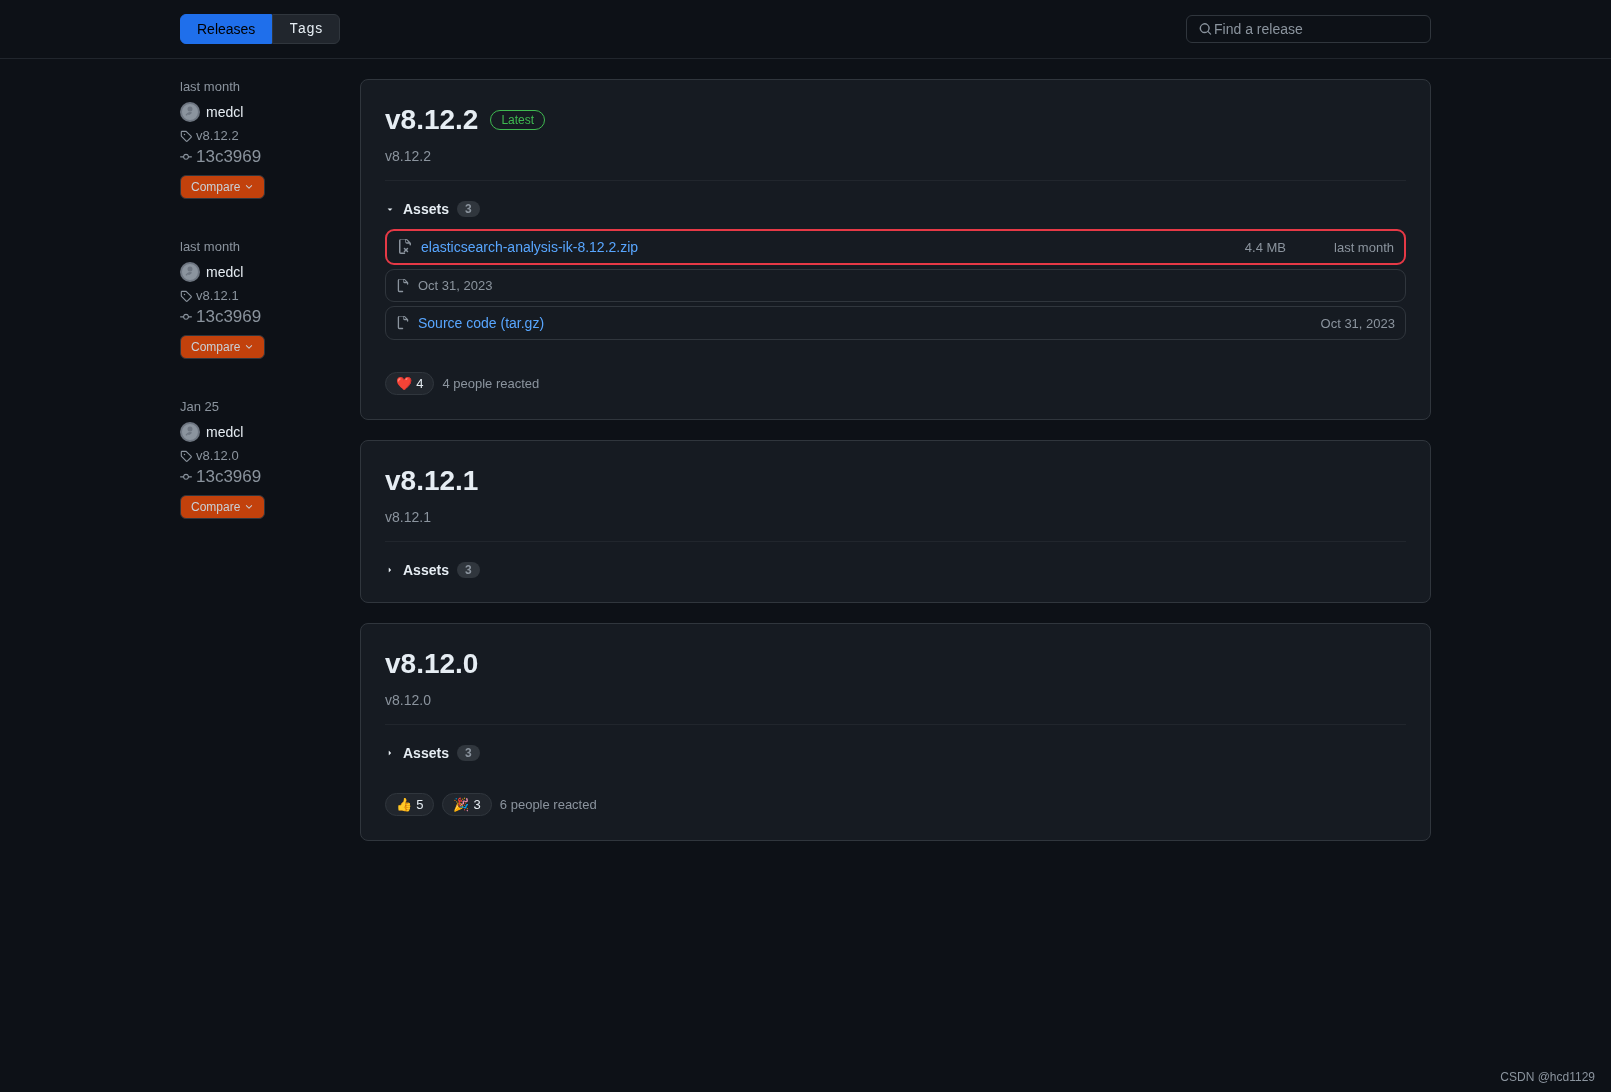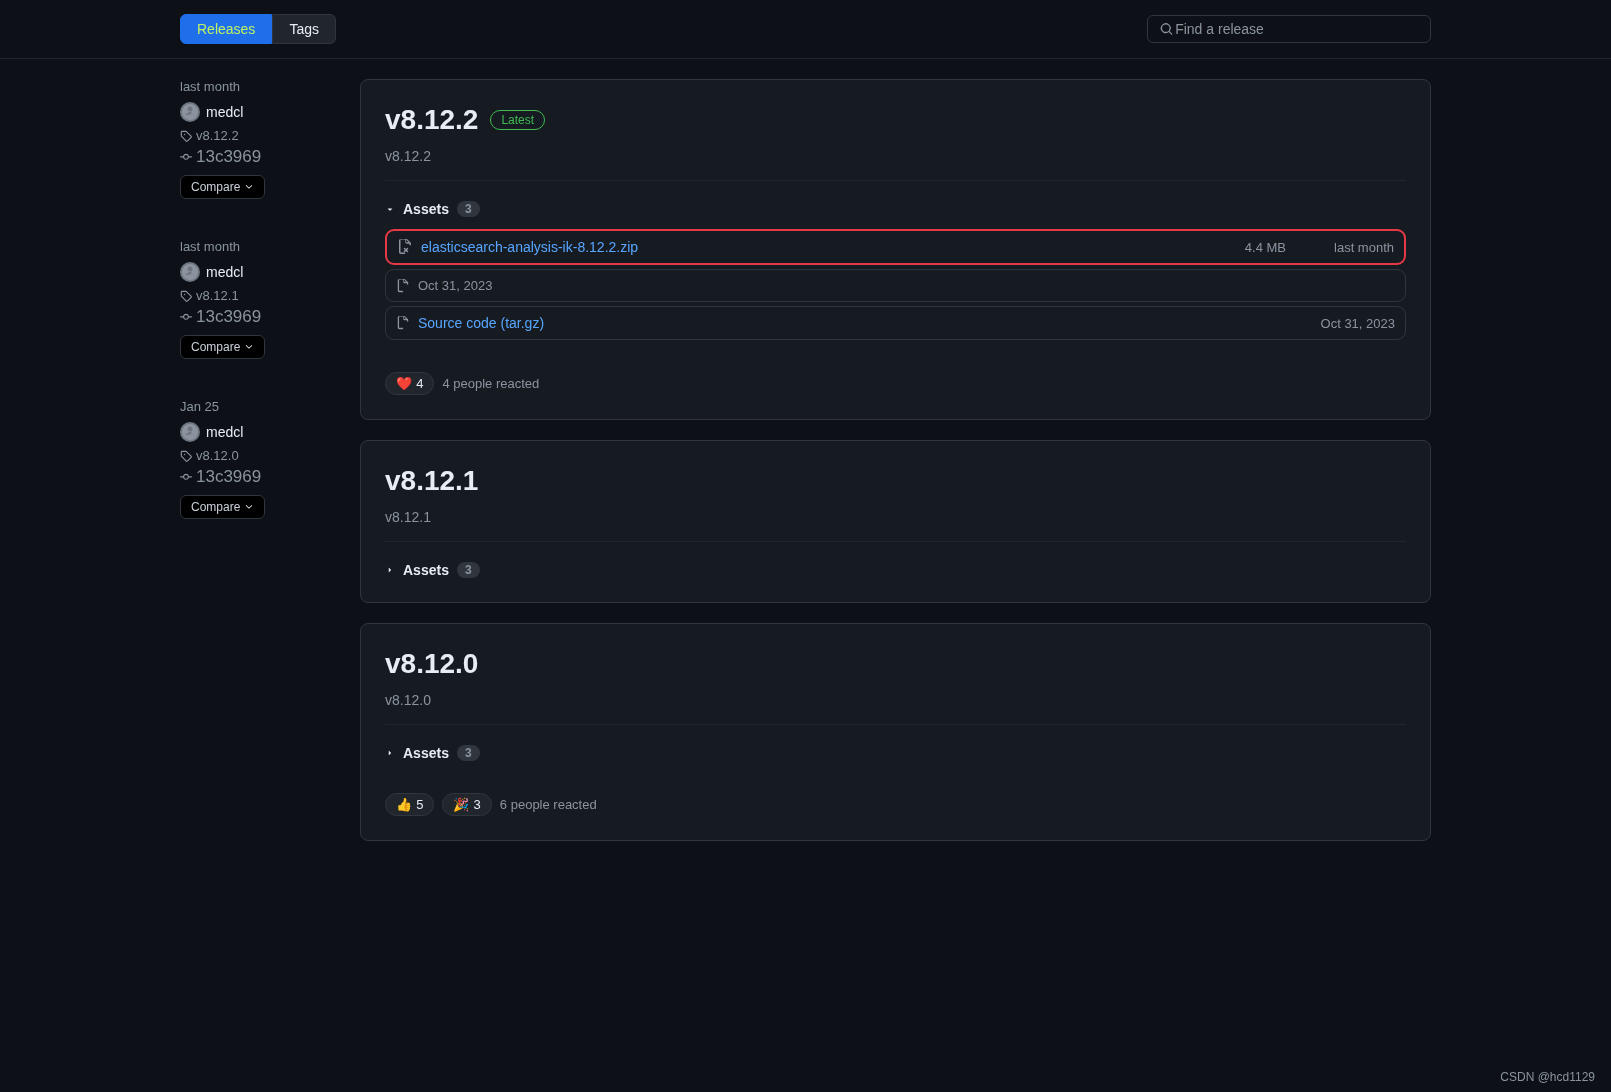--- a/index.html
+++ b/index.html
@@ -26,33 +26,33 @@
       border: 1px solid #30363d;
       background: #21262d;
       color: #e6edf3;
       cursor: pointer;
       font-size: 14px;
       font-weight: 500;
     }
     .tab-btn.active {
       background: #1f6feb;
       border-color: #1f6feb;
-      color: #bef264;
+      color: #000000;
     }
     .tab-btn:first-child { border-radius: 6px 0 0 6px; }
-    .tab-btn:last-child { border-radius: 0 6px 6px 0; }
+    .tab-btn:last-child { border-radius: 0 6px 6px 0; font-family: Liberation Mono, monospace; }
     .search-box {
       display: flex;
       align-items: center;
       gap: 2px;
       background: #0d1117;
       border: 1px solid #30363d;
       border-radius: 6px;
       padding: 5px 12px;
-      width: 284px;
+      width: 245px;
       color: #8b949e;
     }
     .search-box input {
       background: transparent;
       border: none;
       outline: none;
       color: #8b949e;
       font-size: 14px;
       width: 100%;
     }
@@ -107,21 +107,21 @@
       gap: 4px;
       color: #8b949e;
       font-size: 17px;
       margin-bottom: 8px;
     }
     .compare-btn {
       display: flex;
       align-items: center;
       gap: 4px;
       padding: 4px 10px;
-      background: #000000;
+      background: #c2410c;
       border: 1px solid #30363d;
       border-radius: 6px;
       color: #c9d1d9;
       font-size: 12px;
       cursor: pointer;
     }
     .releases-list {
       flex: 1;
     }
     .release-card {

